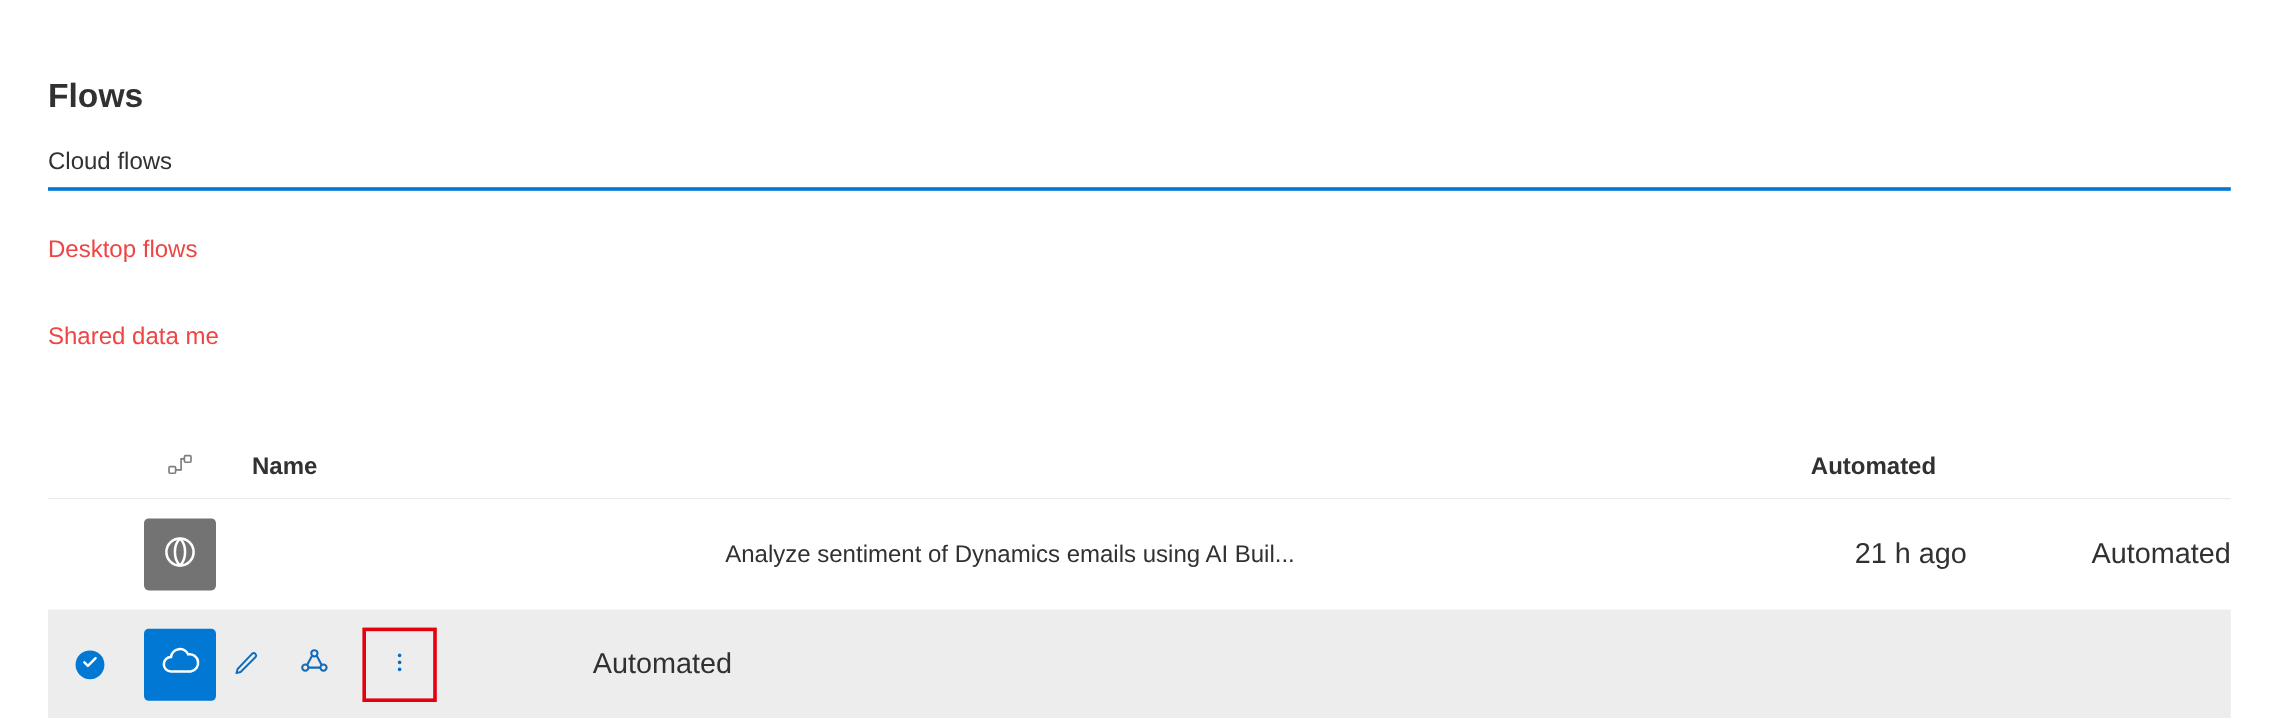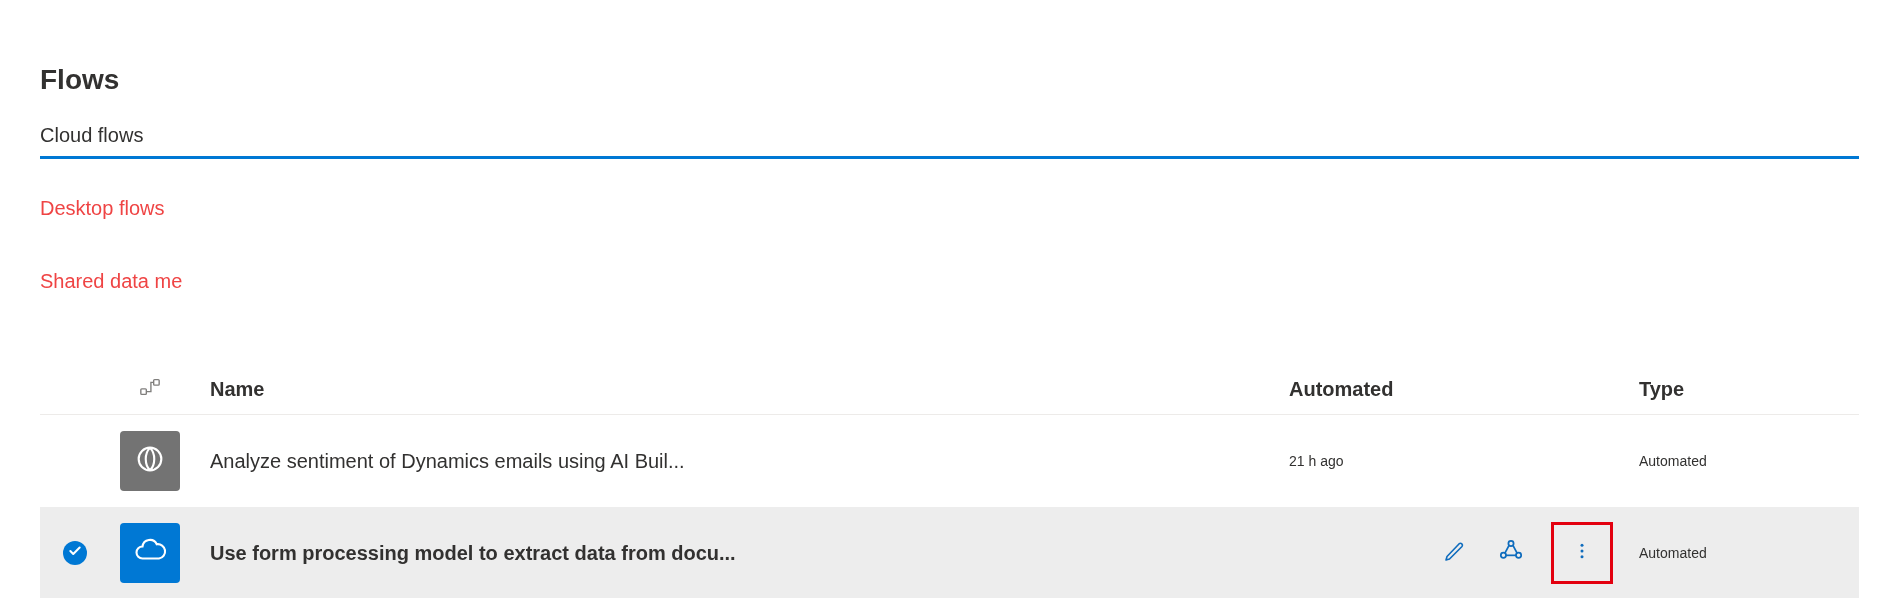--- a/index.html
+++ b/index.html
@@ -95,20 +95,21 @@
       color: #323130;
     }
     .header-flow-icon {
       color: #605e5c;
       opacity: 0.8;
     }
     .table-row {
       display: flex;
       align-items: center;
       height: 92px;
+      text-align: right;
     }
     .table-row.selected {
       background: #ededed;
     }
     .flow-tile {
       width: 60px;
       height: 60px;
       border-radius: 4px;
       display: flex;
       align-items: center;
@@ -127,21 +128,21 @@
       color: #323130;
       white-space: nowrap;
       overflow: hidden;
       text-overflow: ellipsis;
     }
     .table-row.selected .row-name {
       font-weight: 600;
     }
     .row-modified,
     .row-type {
-      font-size: 14px;
+      font-size: 24px;
       color: #323130;
     }
     .select-check {
       width: 24px;
       height: 24px;
       border-radius: 50%;
       background: #0078D4;
       display: flex;
       align-items: center;
       justify-content: center;
@@ -184,21 +185,20 @@
           <svg width="22" height="22" viewBox="0 0 24 24" fill="none" stroke="currentColor" stroke-width="1.5">
             <rect x="2" y="14" width="6" height="6" rx="1"></rect>
             <rect x="16" y="4" width="6" height="6" rx="1"></rect>
             <path d="M8 17 H13 V7 H16"></path>
           </svg>
         </span>
       </div>
       <div class="col-name">Name</div>
       <div class="col-actions"></div>
       <div class="col-modified">Automated</div>
-      <div class="col-type">Type</div>
     </div>
 
     <div class="table-row">
       <div class="col-select"></div>
       <div class="col-icon">
         <div class="flow-tile gray">
           <span>
             <svg width="34" height="34" viewBox="0 0 24 24" fill="none" stroke="currentColor" stroke-width="1.5">
               <circle cx="12" cy="12" r="8"></circle>
               <path d="M12 4 C16 8 16 16 12 20"></path>
@@ -230,23 +230,20 @@
         </div>
       </div>
       <div class="col-icon">
         <div class="flow-tile blue">
           <span>
             <svg width="36" height="36" viewBox="0 0 24 24" fill="none" stroke="currentColor" stroke-width="1.4">
               <path d="M7 17 a4 4 0 0 1 0-8 a5 5 0 0 1 9.5-1.5 A4 4 0 0 1 18 17 Z"></path>
             </svg>
           </span>
         </div>
-      </div>
-      <div class="col-name">
-        <span class="row-name">Use form processing model to extract data from docu...</span>
       </div>
       <div class="col-actions">
         <div class="action-btn">
           <span>
             <svg width="24" height="24" viewBox="0 0 24 24" fill="none" stroke="currentColor" stroke-width="1.6" stroke-linecap="round" stroke-linejoin="round">
               <path d="M3 21 L6.5 20 L19 7.5 a2 2 0 0 0 -2.8-2.8 L4 17.5 Z"></path>
             </svg>
           </span>
         </div>
         <div class="action-btn">

